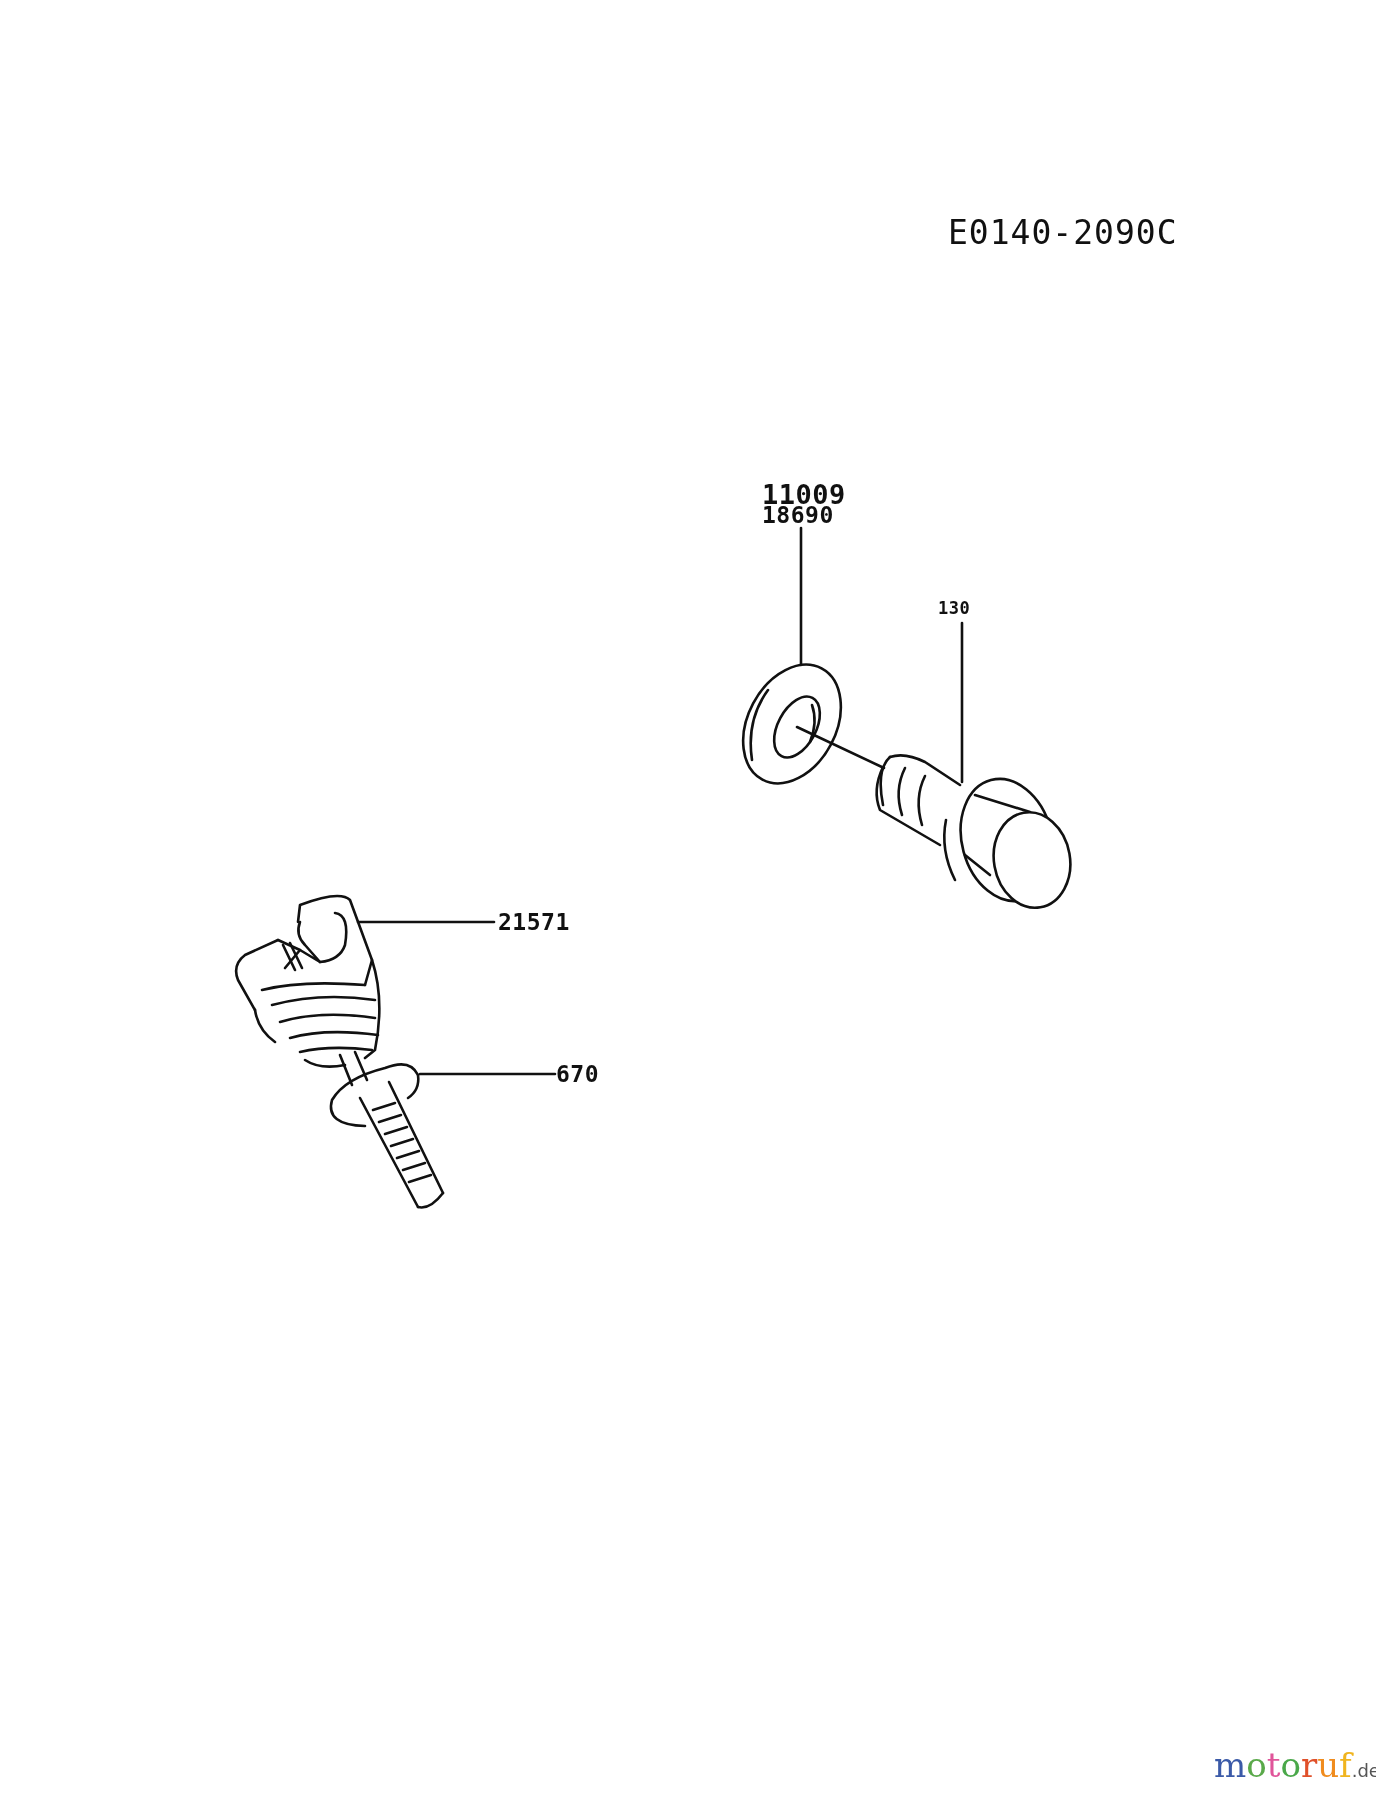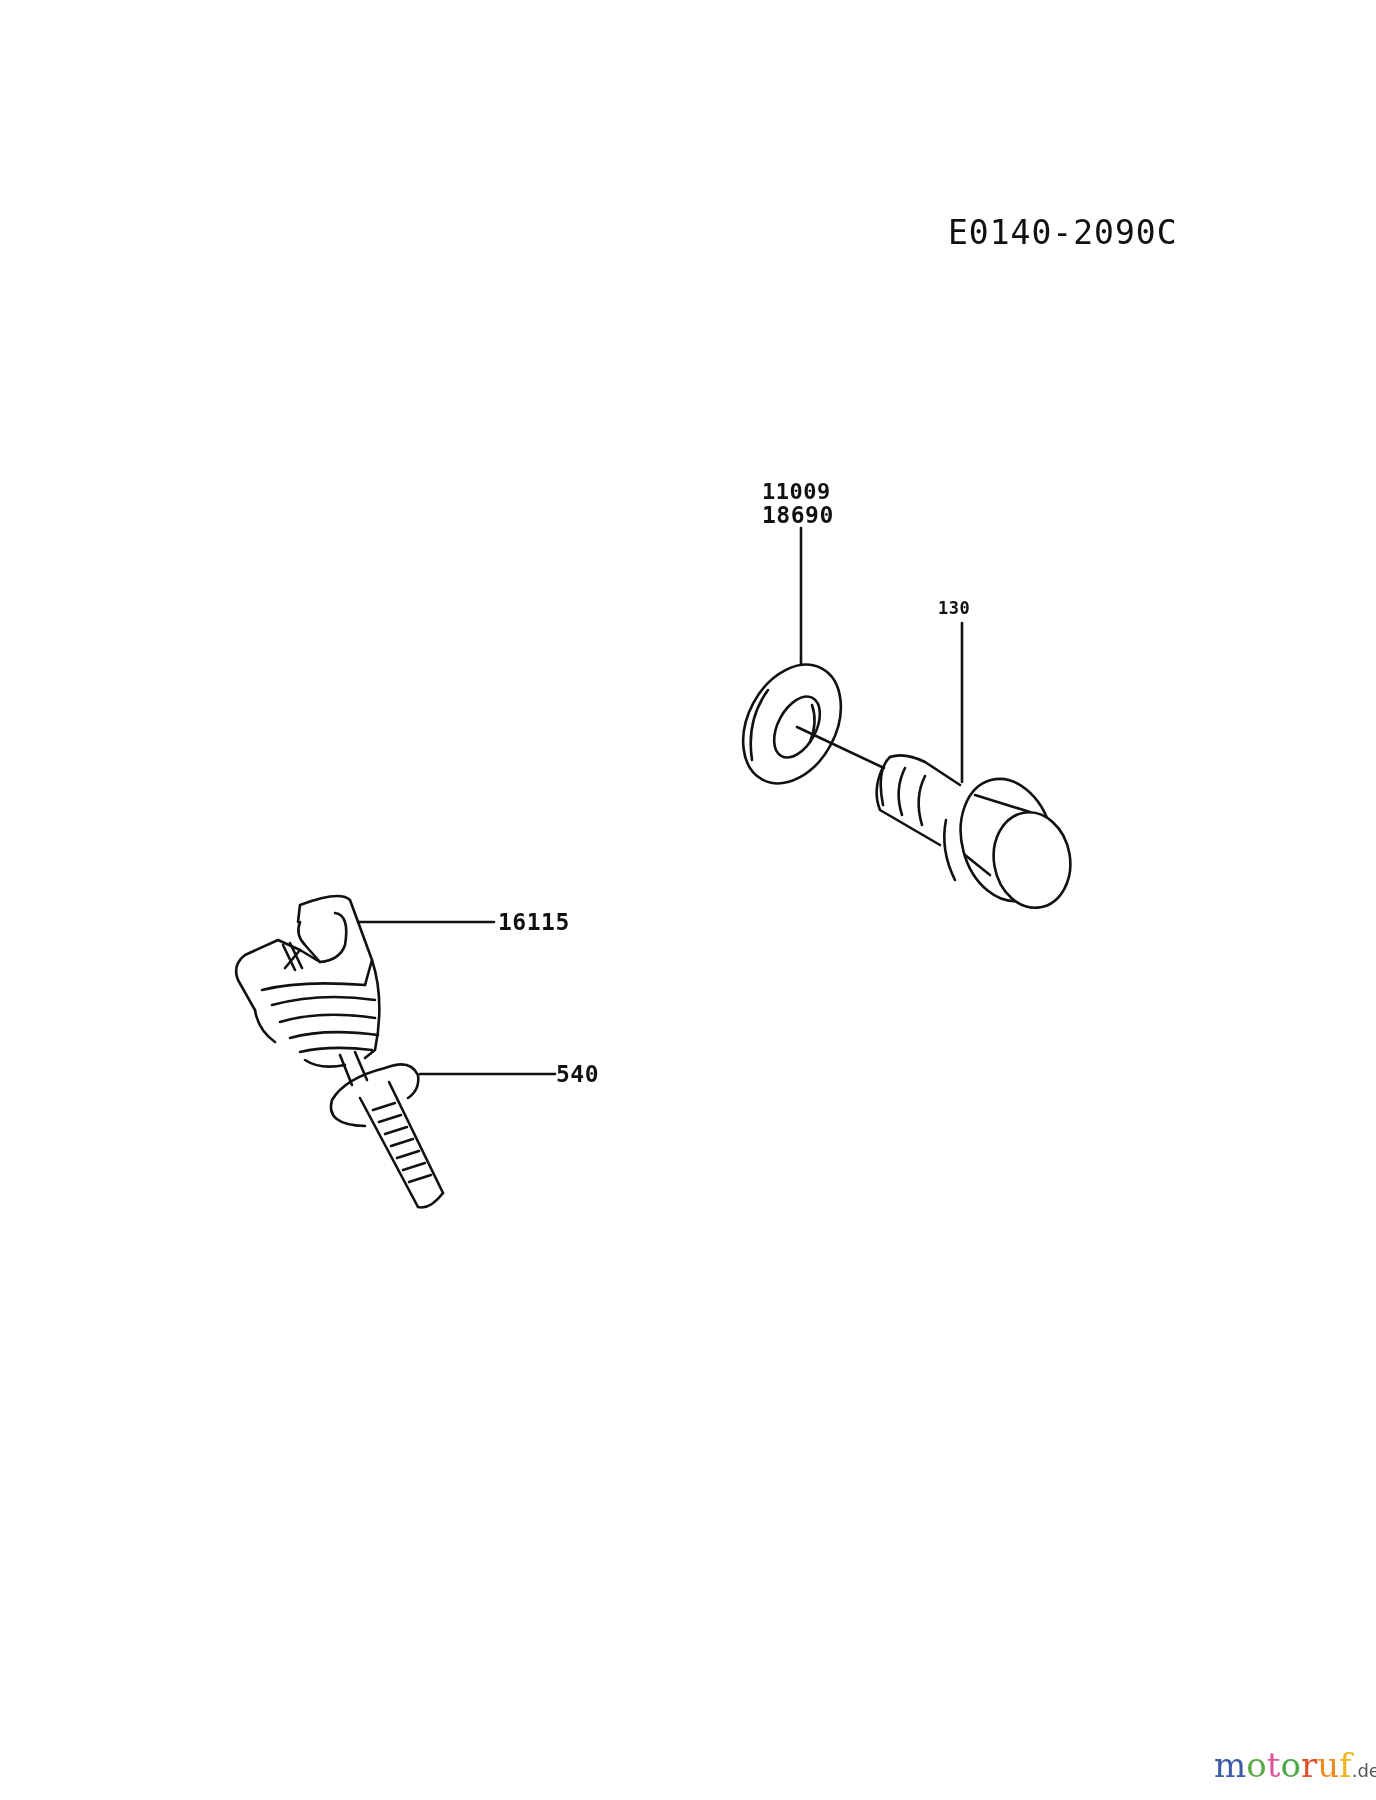--- a/index.html
+++ b/index.html
@@ -1,20 +1,20 @@
 <!DOCTYPE html>
 <html><head>
 <meta charset="utf-8">
 <style>
   html, body { margin: 0; padding: 0; background: #ffffff; }
   body { width: 1376px; height: 1800px; position: relative; overflow: hidden; font-family: "DejaVu Sans Mono", monospace; }
   .canvas { position: absolute; left: 0; top: 0; width: 1140px; height: 1800px; }
   .lbl { position: absolute; font-family: "DejaVu Sans Mono", "Liberation Mono", monospace; font-weight: bold; color: #111; line-height: 1; white-space: nowrap; letter-spacing: 0.5px; }
   .drawing-code { left: 948px; top: 216px; font-size: 33px; font-weight: normal; letter-spacing: 1px; }
-  .p11009 { left: 762px; top: 481px; font-size: 22px; }
+  .p11009 { left: 762px; top: 481px; font-size: 27px; }
   .p11060 { left: 762px; top: 504px; font-size: 23px; }
   .p130 { left: 938px; top: 600px; font-size: 17px; }
   .p16115 { left: 498px; top: 911px; font-size: 23px; }
   .p670 { left: 556px; top: 1063px; font-size: 23px; }
   .logo { position: absolute; left: 1214px; top: 1748px; font-family: "DejaVu Serif", "Liberation Serif", serif; font-size: 34px; line-height: 1; white-space: nowrap; }
   .logo .tld { font-family: "DejaVu Sans", sans-serif; font-size: 18px; }
   svg path, svg line, svg ellipse, svg polyline, svg polygon { fill: none; stroke: #111; stroke-width: 2.6; stroke-linecap: round; stroke-linejoin: round; }
   svg .fillw { fill: #fff; }
 </style>
 </head>
@@ -73,19 +73,19 @@
       <line x1="360" y1="1098" x2="418" y2="1207"></line>
       <path d="M418 1207 Q430 1210 443 1193"></path>
       <path d="M373 1110 L395 1103 M379 1122 L401 1115 M385 1134 L407 1127 M391 1146 L413 1139 M397 1158 L419 1151 M403 1170 L425 1163 M409 1182 L431 1175"></path>
     </g>
   </svg>
 
   <div class="lbl drawing-code">E0140-2090C</div>
   <div class="lbl p11009">11009</div>
   <div class="lbl p11060">18690</div>
   <div class="lbl p130">130</div>
-  <div class="lbl p16115">16115</div>
-  <div class="lbl p670">540</div>
+  <div class="lbl p16115">21571</div>
+  <div class="lbl p670">670</div>
 
   <div class="logo">
     <span style="color:#3b5aa8">m</span><span style="color:#5aa94a">o</span><span style="color:#e0559a">t</span><span style="color:#4aa84a">o</span><span style="color:#e0502a">r</span><span style="color:#f08c1e">u</span><span style="color:#f0b41e">f</span><span class="tld" style="color:#555555">.de</span>
   </div>
 </div>
 
 </body></html>

